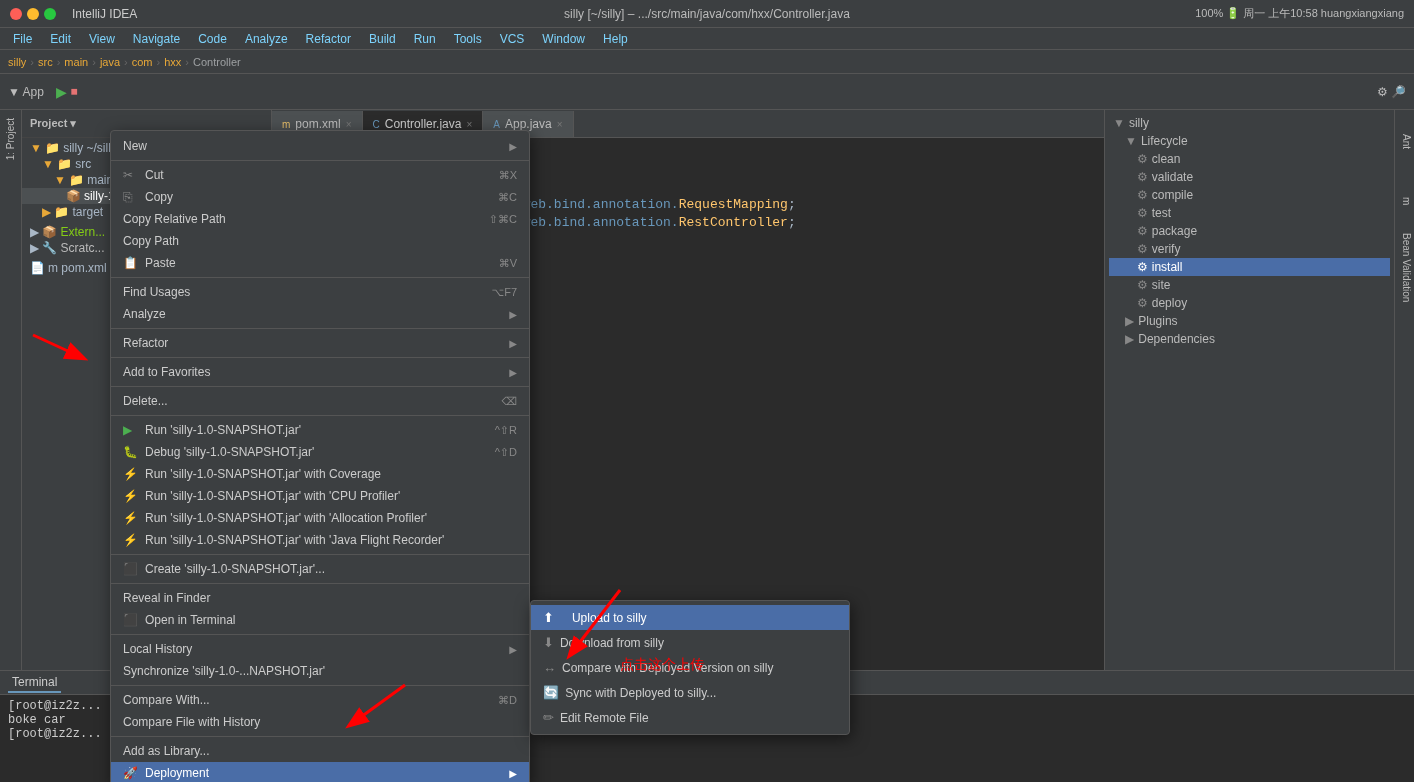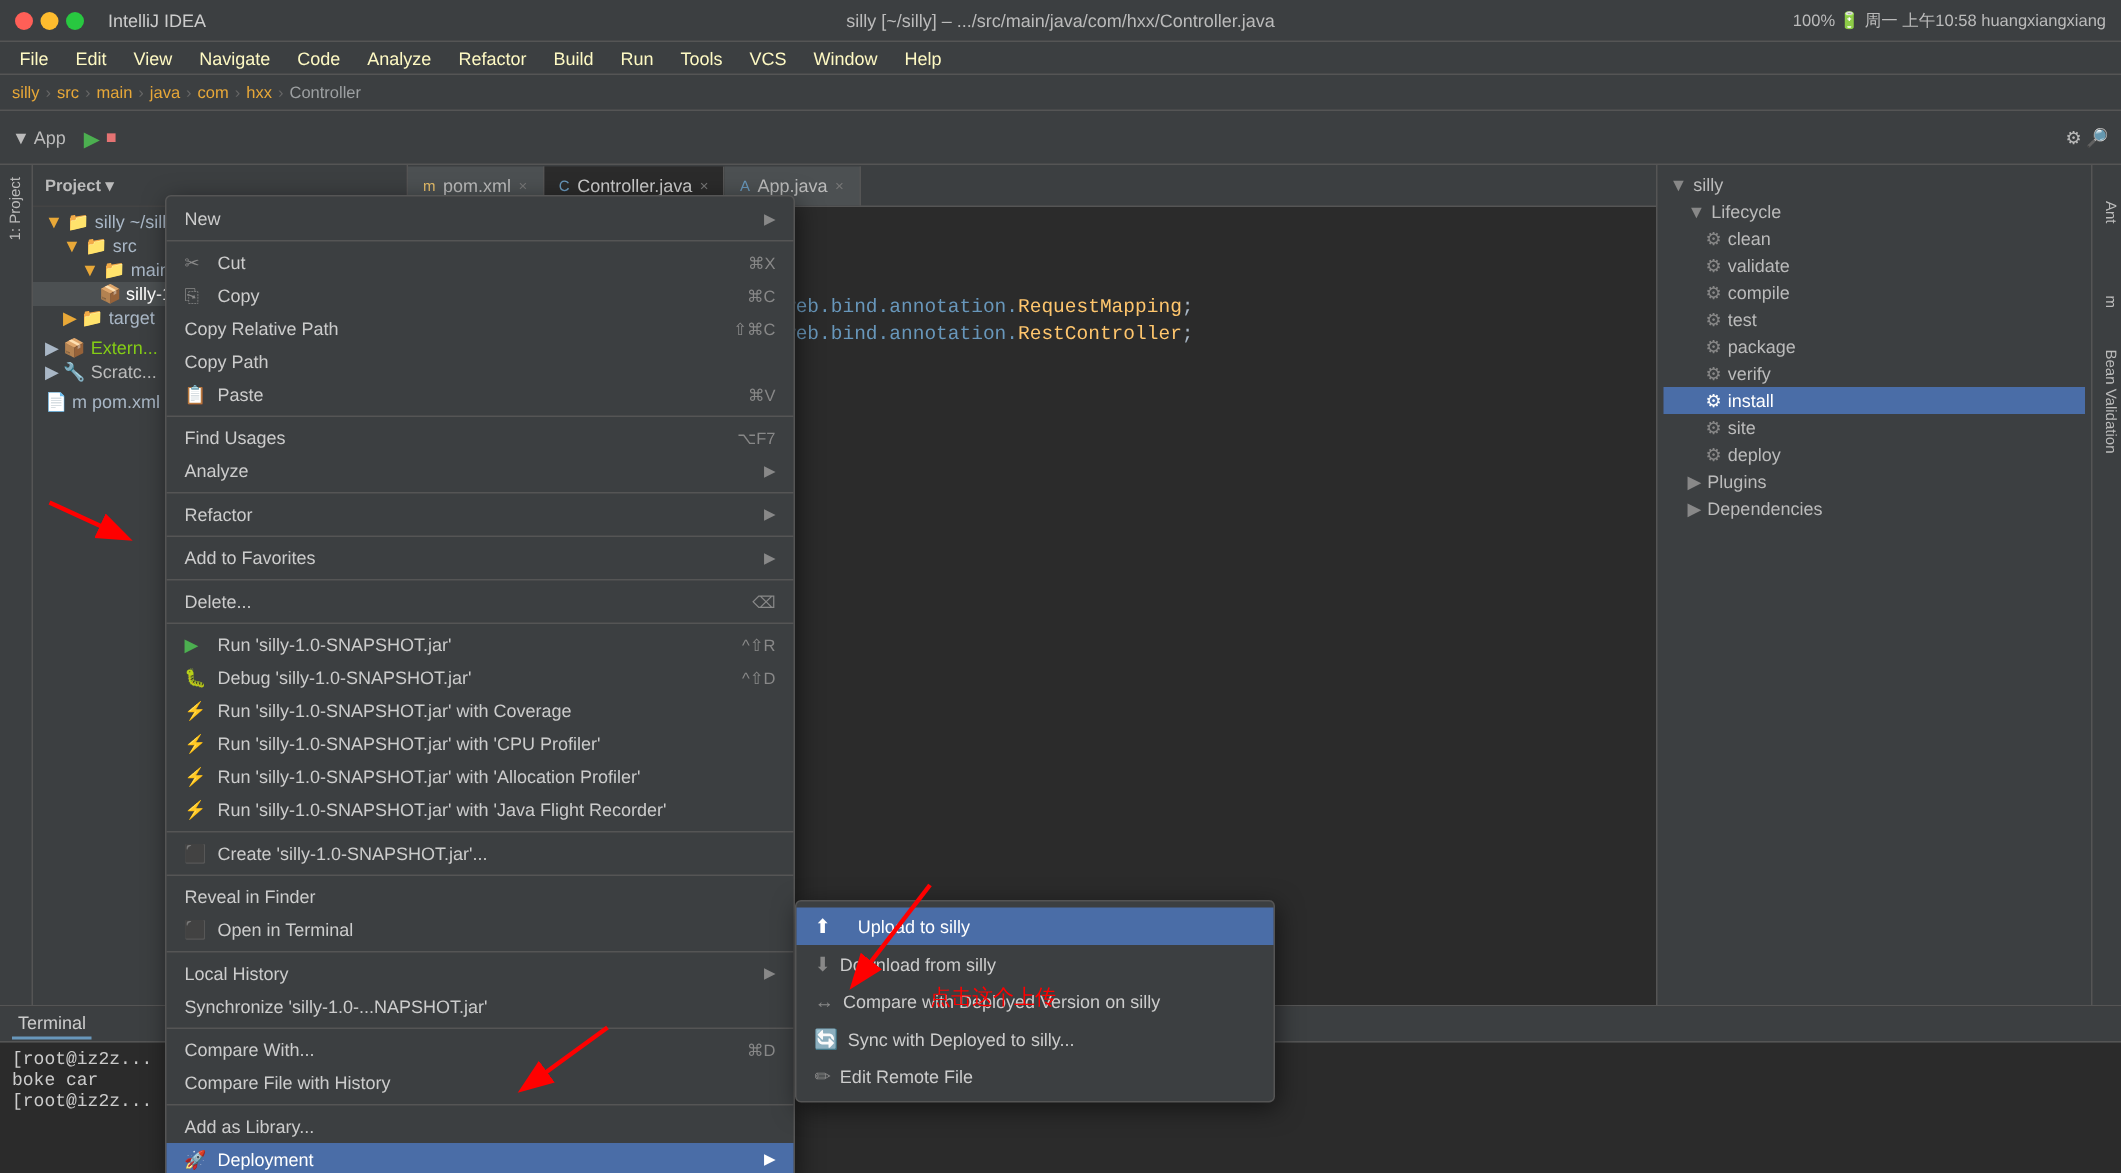--- a/index.html
+++ b/index.html
@@ -62,21 +62,21 @@
       background: #3c3f41;
       display: flex;
       align-items: center;
       padding: 0 5px;
       border-bottom: 1px solid #555;
       gap: 2px;
     }
     .menu-item {
       padding: 2px 8px;
       font-size: 12px;
-      color: #fef9c3;
+      color: #7dd3fc;
       border-radius: 3px;
       cursor: pointer;
     }
 
     
     .breadcrumb-bar {
       height: 24px;
       background: #3c3f41;
       display: flex;
       align-items: center;

